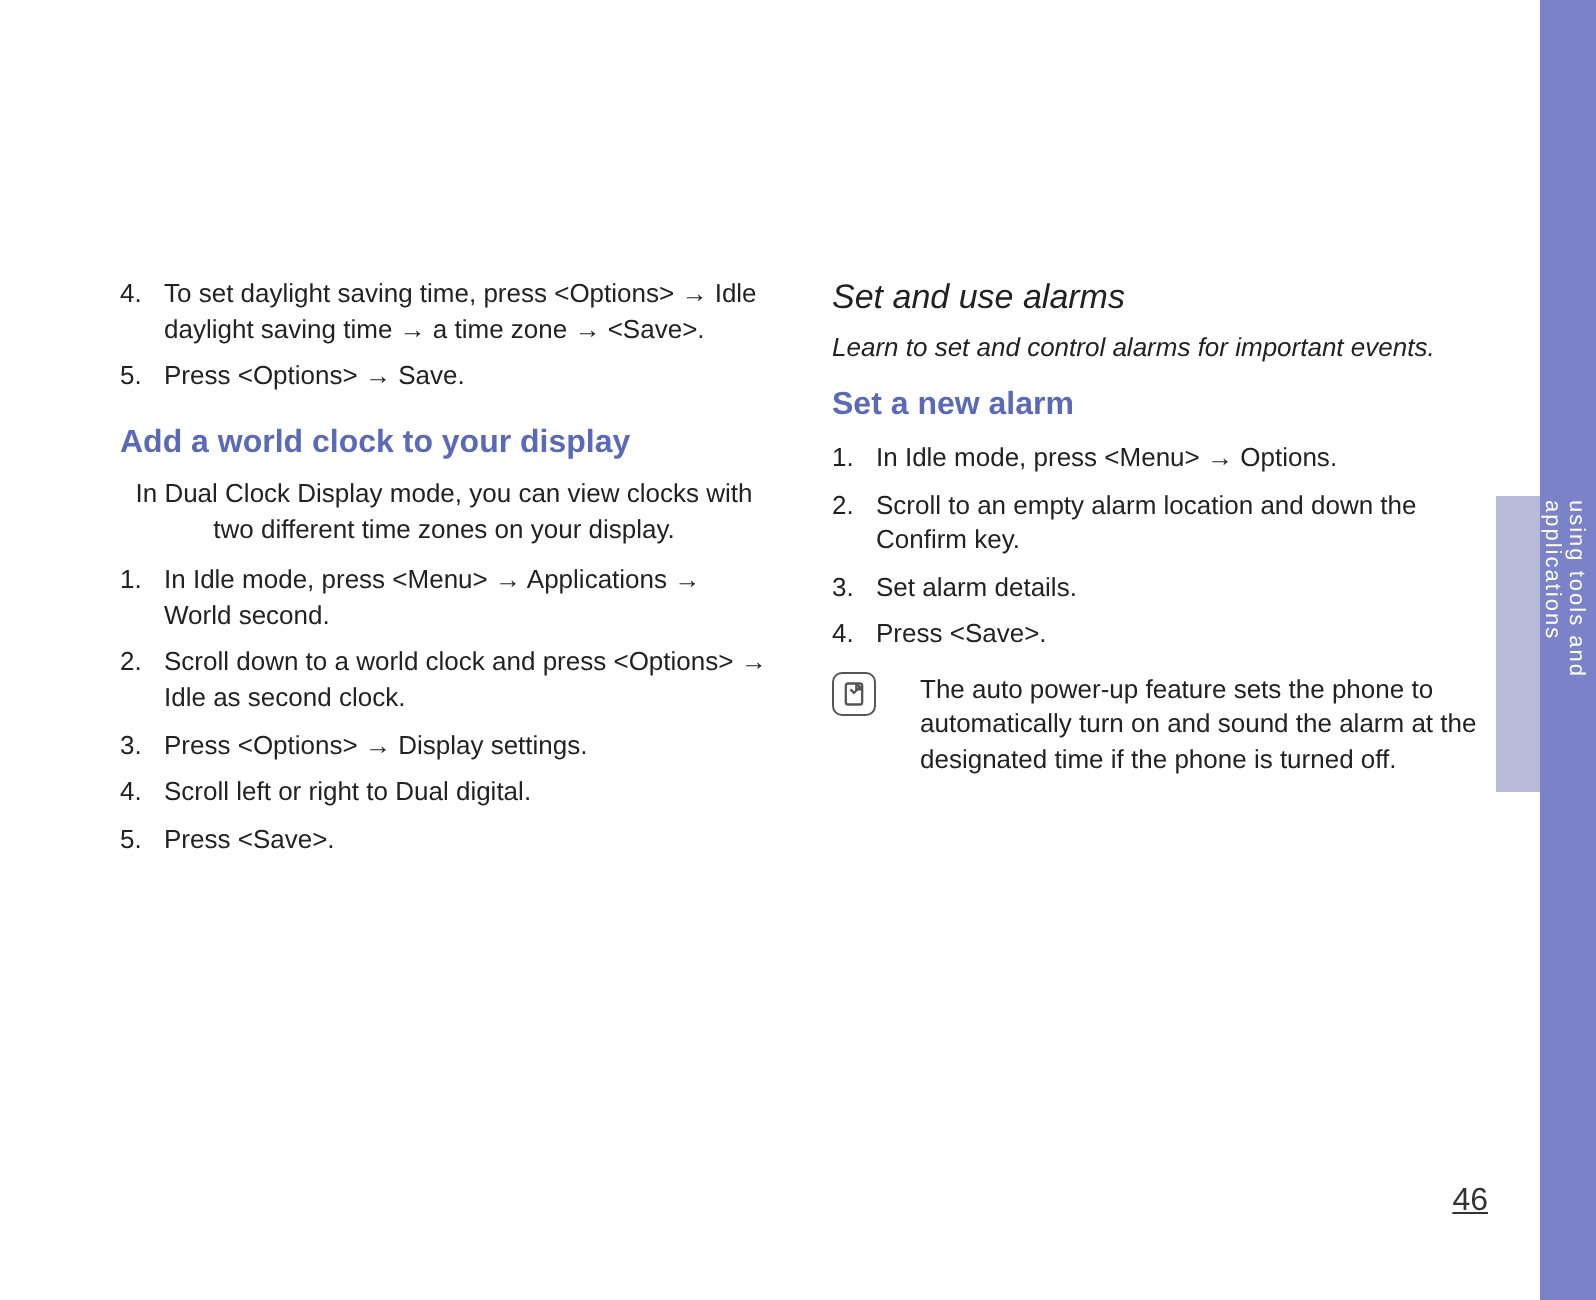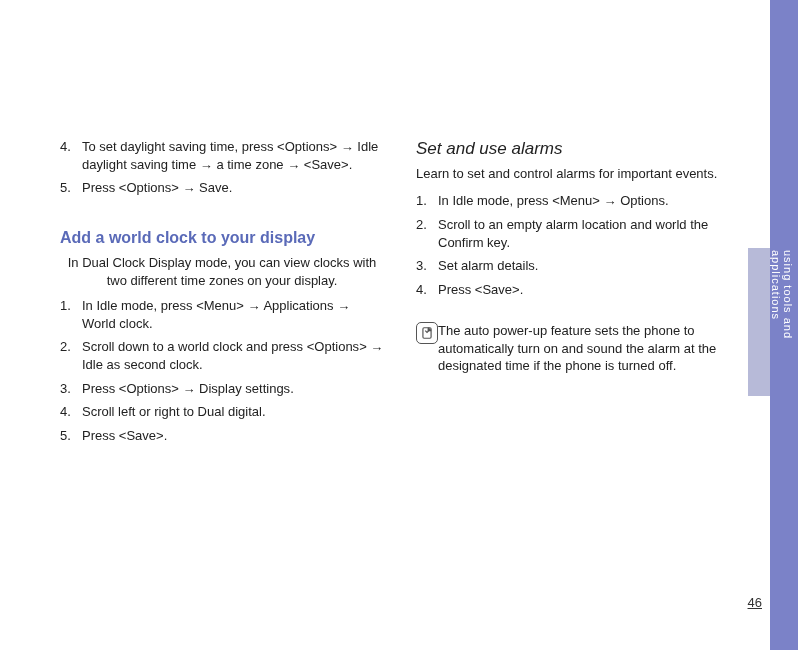--- a/index.html
+++ b/index.html
@@ -12,28 +12,28 @@
     writing-mode: vertical-rl; text-orientation: mixed;
     font-size: 11px; color: #fff; letter-spacing: 1px;
   }
   .content { position: absolute; left: 60px; top: 138px; width: 680px; display: flex; gap: 32px; }
   .col { width: 324px; font-size: 13px; line-height: 1.35; color: #222; }
   ol.numlist { list-style: none; padding: 0; margin: 0; }
   ol.numlist > li { display: flex; margin-bottom: 6px; }
   ol.numlist > li > .num { width: 22px; flex-shrink: 0; }
   ol.numlist > li > .txt { flex: 1; }
   .bold { font-weight: normal; }
-  .h-blue { color: #5a6ab8; font-size: 16px; margin-top: 30px; margin-bottom: 6px; }
+  .h-blue { color: #5a6ab8; font-size: 16px; margin-top: 14px; margin-bottom: 6px; }
   .h-black { color: #222; font-size: 17px; margin-bottom: 4px; font-weight: normal; font-style: italic; }
-  .sub { color: #222; margin-bottom: 10px; }
+  .sub { color: #222; margin-bottom: 10px; font-style: italic; }
   .para { margin-bottom: 8px; text-align: center; }
-  .note { display: flex; gap: 0; margin-top: 24px; }
+  .note { display: flex; gap: 22px; margin-top: 10px; }
   .note-icon { width: 22px; height: 22px; border: 1.5px solid #555; border-radius: 5px; display: flex; align-items: center; justify-content: center; flex-shrink: 0; }
   .note-icon svg { width: 14px; height: 14px; }
-  .pagenum { position: absolute; right: 36px; bottom: 40px; font-size: 13px; color: #333; text-decoration: underline; }
+  .pagenum { position: absolute; right: 54px; bottom: 40px; font-size: 16px; color: #333; text-decoration: underline; }
 </style>
 </head>
 <body>
 
 <div class="page">
 
   <div class="side-bar"></div>
   <div class="side-tab"></div>
   <div class="side-label">using tools and applications</div>
 
@@ -56,21 +56,21 @@
         </li>
       </ol>
 
       <h3 class="h-blue">Add a world clock to your display</h3>
       <p class="para">In Dual Clock Display mode, you can view clocks with two different time zones on your display.</p>
 
       <ol class="numlist">
         <li>
           <span class="num">1.</span>
           <span class="txt">
-            <span>In Idle mode, press &lt;</span><span class="bold">Menu</span><span>&gt; → </span><span class="bold">Applications</span><span> → </span><span class="bold">World clock</span><span>.</span>
+            <span>In Idle mode, press &lt;</span><span class="bold">Menu</span><span>&gt; → </span><span class="bold">Applications</span><span> → </span><span class="bold">World second</span><span>.</span>
           </span>
         </li>
         <li>
           <span class="num">2.</span>
           <span class="txt">
             <span>Scroll down to a world clock and press &lt;</span><span class="bold">Options</span><span>&gt; → </span><span class="bold">Idle as second clock</span><span>.</span>
           </span>
         </li>
         <li>
           <span class="num">3.</span>
@@ -90,31 +90,32 @@
             <span>Press &lt;</span><span class="bold">Save</span><span>&gt;.</span>
           </span>
         </li>
       </ol>
     </div>
 
     <div class="col">
       <h2 class="h-black">Set and use alarms</h2>
       <p class="sub">Learn to set and control alarms for important events.</p>
 
+      <h3 class="h-blue" style="margin-top:6px">Set a new alarm</h3>
 
       <ol class="numlist">
         <li>
           <span class="num">1.</span>
           <span class="txt">
             <span>In Idle mode, press &lt;</span><span class="bold">Menu</span><span>&gt; → </span><span class="bold">Options</span><span>.</span>
           </span>
         </li>
         <li>
           <span class="num">2.</span>
-          <span class="txt">Scroll to an empty alarm location and world the Confirm key.</span>
+          <span class="txt">Scroll to an empty alarm location and down the Confirm key.</span>
         </li>
         <li>
           <span class="num">3.</span>
           <span class="txt">Set alarm details.</span>
         </li>
         <li>
           <span class="num">4.</span>
           <span class="txt">
             <span>Press &lt;</span><span class="bold">Save</span><span>&gt;.</span>
           </span>

